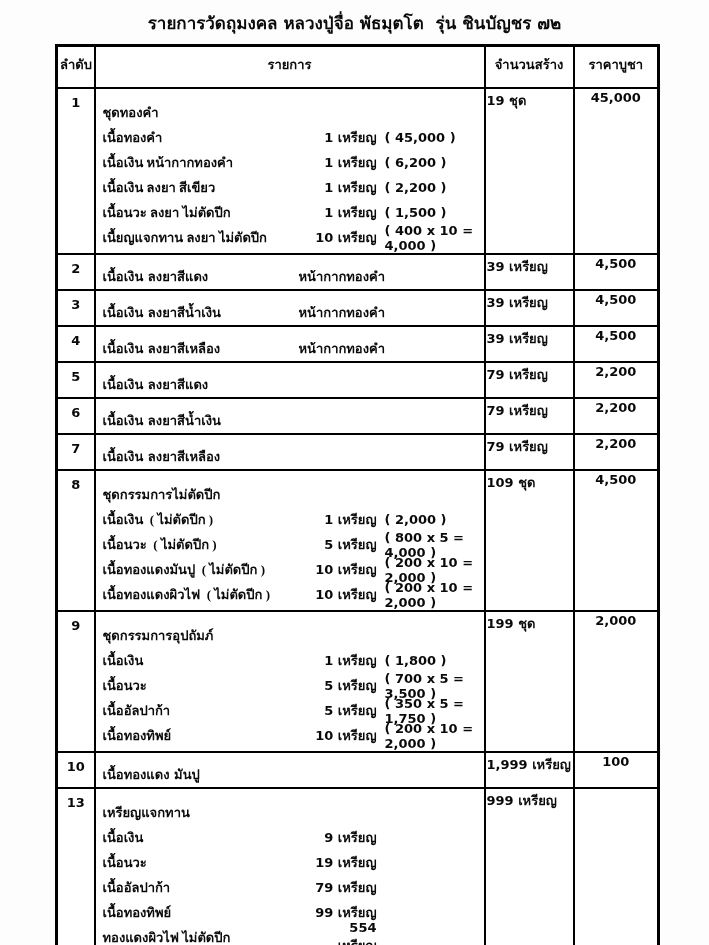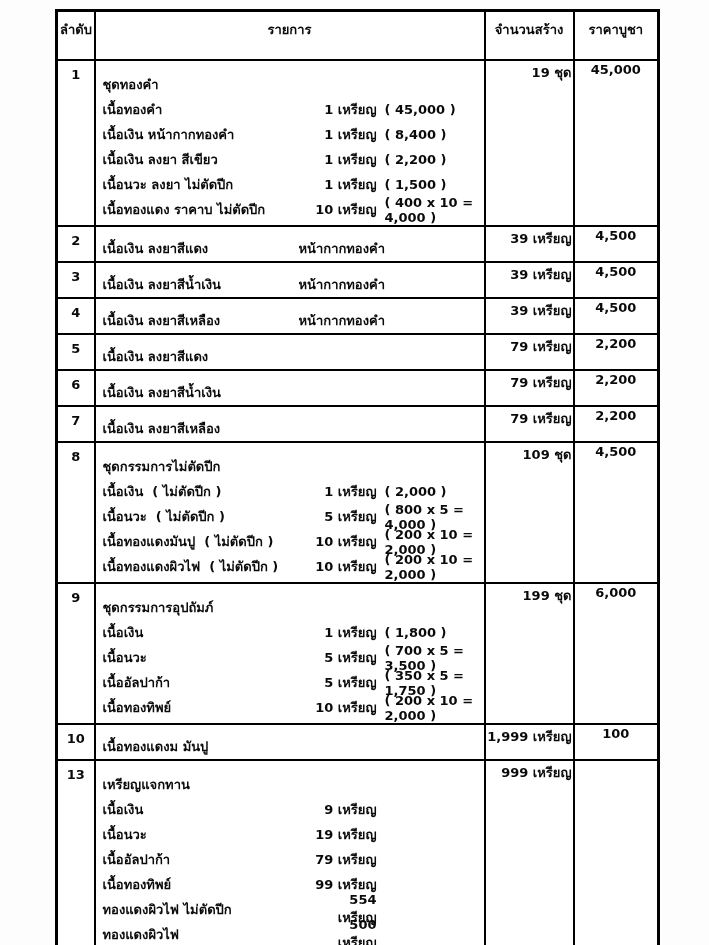--- a/index.html
+++ b/index.html
@@ -26,47 +26,48 @@
     background: #ffffff;
     border: 3px solid #000;
   }
   .price-table th, .price-table td {
     border: 2px solid #000;
     font-size: 13px;
     font-weight: bold;
     vertical-align: top;
   }
   .price-table thead th {
-    padding: 7px 2px 19px 2px;
+    padding: 7px 2px 12px 2px;
     text-align: center;
     font-weight: bold;
   }
   col.c-no    { width: 38px; }
   col.c-item  { width: 390px; }
   col.c-qty   { width: 89px; }
   col.c-price { width: 85px; }
 
   td.no-cell    { text-align: center; padding-top: 6px; }
-  td.qty-cell   { text-align: right; }
+  td.qty-cell   { text-align: left; }
   td.price-cell { text-align: center; }
   td.item-cell  { padding: 11px 4px 3px 7px; }
 
   .line { display: flex; align-items: center; height: 25px; white-space: pre-wrap; }
   .line.single { height: 20px; align-items: center; }
   .main-name { white-space: pre-wrap; }
   .main-name.w-fixed { width: 196px; flex: none; }
   .extra-text { white-space: pre-wrap; }
-  .sub-name { width: 206px; flex: none; white-space: pre-wrap; }
+  .sub-name { width: 206px; flex: none; white-space: pre-wrap; font-family: Liberation Serif, serif; }
   .sub-qty  { width: 68px; flex: none; text-align: right; white-space: pre-wrap; }
   .sub-price{ margin-left: 8px; white-space: pre-wrap; }
 </style>
 </head>
 <body>
 
 <div class="page">
+  <div class="title">รายการวัดถุมงคล หลวงปู่จื่อ พัธมุตโต  รุ่น ชินบัญชร ๗๒</div>
 
   <table class="price-table">
     <colgroup>
       <col class="c-no">
         <col class="c-item">
         <col class="c-qty">
         <col class="c-price">
     </colgroup>
     <thead>
       <tr>
@@ -75,24 +76,24 @@
         <th>จำนวนสร้าง</th>
         <th>ราคาบูชา</th>
       </tr>
     </thead>
     <tbody>
         <tr>
           <td class="no-cell">1</td>
           <td class="item-cell">
             <div class="line"><span class="main-name">ชุดทองคำ</span></div>
             <div class="line"><span class="sub-name">เนื้อทองคำ</span><span class="sub-qty">1 เหรียญ</span><span class="sub-price">( 45,000 )</span></div>
-            <div class="line"><span class="sub-name">เนื้อเงิน หน้ากากทองคำ</span><span class="sub-qty">1 เหรียญ</span><span class="sub-price">( 8,400 )</span></div>
+            <div class="line"><span class="sub-name">เนื้อเงิน หน้ากากทองคำ</span><span class="sub-qty">1 เหรียญ</span><span class="sub-price">( 6,200 )</span></div>
             <div class="line"><span class="sub-name">เนื้อเงิน ลงยา สีเขียว</span><span class="sub-qty">1 เหรียญ</span><span class="sub-price">( 2,200 )</span></div>
             <div class="line"><span class="sub-name">เนื้อนวะ ลงยา ไม่ตัดปีก</span><span class="sub-qty">1 เหรียญ</span><span class="sub-price">( 1,500 )</span></div>
-            <div class="line"><span class="sub-name">เนื้อทองแดง ราคาบ ไม่ตัดปีก</span><span class="sub-qty">10 เหรียญ</span><span class="sub-price">( 400 x 10 = 4,000 )</span></div>
+            <div class="line"><span class="sub-name">เนื้ยญแจกทาน ลงยา ไม่ตัดปีก</span><span class="sub-qty">10 เหรียญ</span><span class="sub-price">( 400 x 10 = 4,000 )</span></div>
           </td>
           <td class="qty-cell">19 ชุด</td>
           <td class="price-cell">45,000</td>
         </tr>
         <tr>
           <td class="no-cell">2</td>
           <td class="item-cell">
             <div class="line single"><span class="main-name w-fixed">เนื้อเงิน ลงยาสีแดง</span><span class="extra-text">หน้ากากทองคำ</span></div>
           </td>
           <td class="qty-cell">39 เหรียญ</td>
@@ -153,26 +154,26 @@
         <tr>
           <td class="no-cell">9</td>
           <td class="item-cell">
             <div class="line"><span class="main-name">ชุดกรรมการอุปถัมภ์</span></div>
             <div class="line"><span class="sub-name">เนื้อเงิน</span><span class="sub-qty">1 เหรียญ</span><span class="sub-price">( 1,800 )</span></div>
             <div class="line"><span class="sub-name">เนื้อนวะ</span><span class="sub-qty">5 เหรียญ</span><span class="sub-price">( 700 x 5 = 3,500 )</span></div>
             <div class="line"><span class="sub-name">เนื้ออัลปาก้า</span><span class="sub-qty">5 เหรียญ</span><span class="sub-price">( 350 x 5 = 1,750 )</span></div>
             <div class="line"><span class="sub-name">เนื้อทองทิพย์</span><span class="sub-qty">10 เหรียญ</span><span class="sub-price">( 200 x 10 = 2,000 )</span></div>
           </td>
           <td class="qty-cell">199 ชุด</td>
-          <td class="price-cell">6,000</td>
+          <td class="price-cell">2,000</td>
         </tr>
         <tr>
           <td class="no-cell">10</td>
           <td class="item-cell">
-            <div class="line single"><span class="main-name">เนื้อทองแดงม มันปู</span></div>
+            <div class="line single"><span class="main-name">เนื้อทองแดง มันปู</span></div>
           </td>
           <td class="qty-cell">1,999 เหรียญ</td>
           <td class="price-cell">100</td>
         </tr>
         <tr>
           <td class="no-cell">13</td>
           <td class="item-cell">
             <div class="line"><span class="main-name">เหรียญแจกทาน</span></div>
             <div class="line"><span class="sub-name">เนื้อเงิน</span><span class="sub-qty">9 เหรียญ</span><span class="sub-price"></span></div>
             <div class="line"><span class="sub-name">เนื้อนวะ</span><span class="sub-qty">19 เหรียญ</span><span class="sub-price"></span></div>

